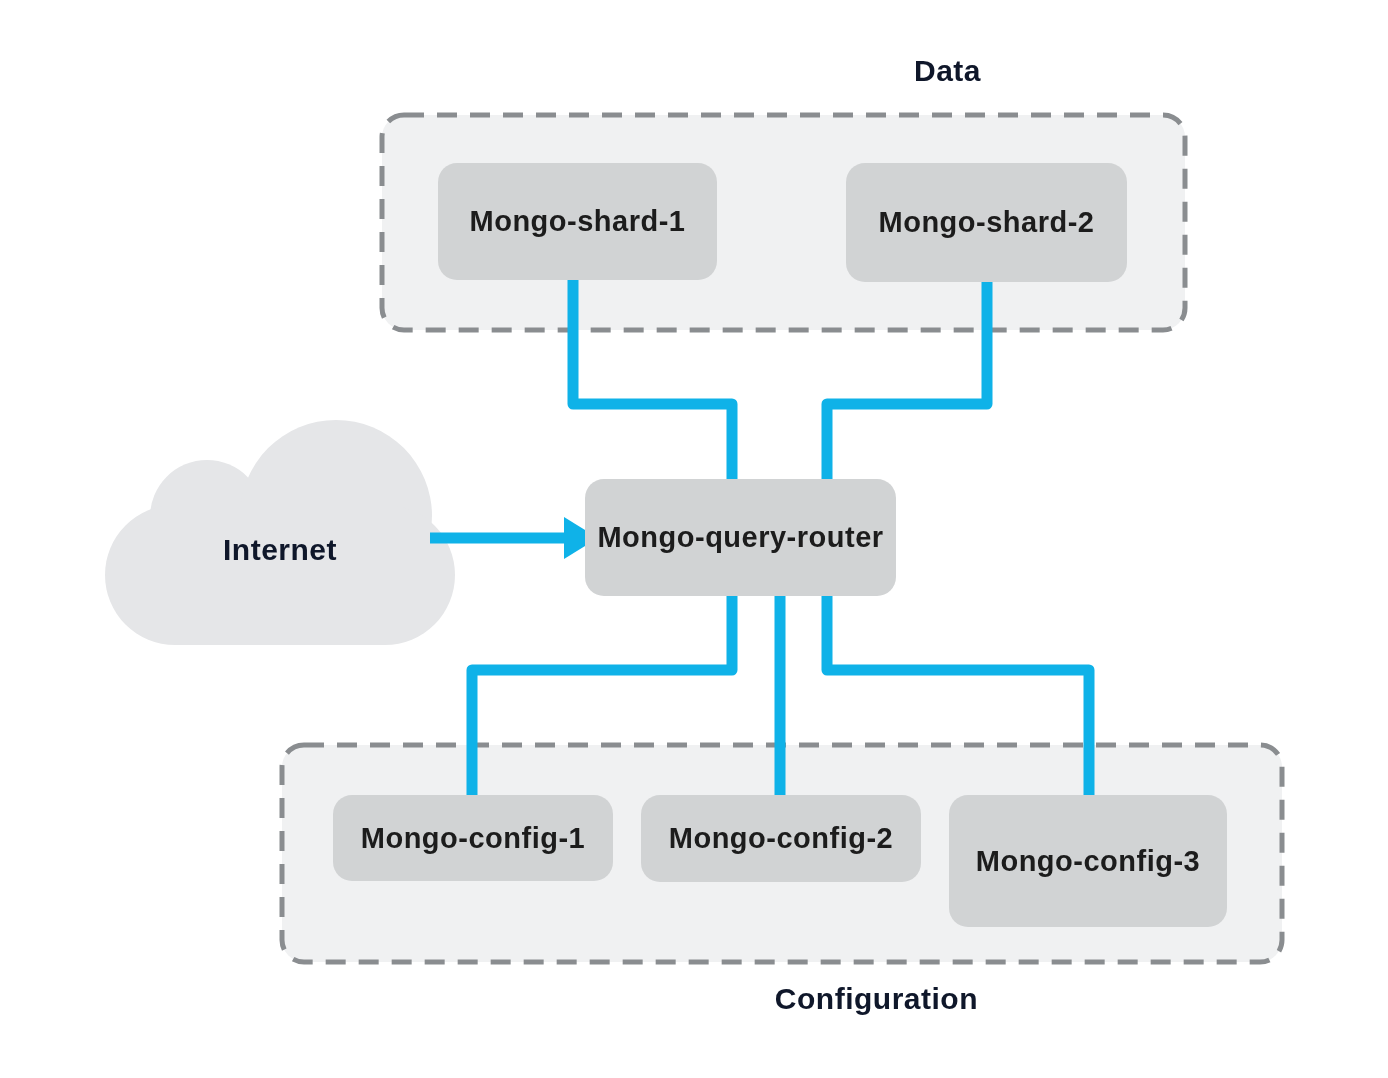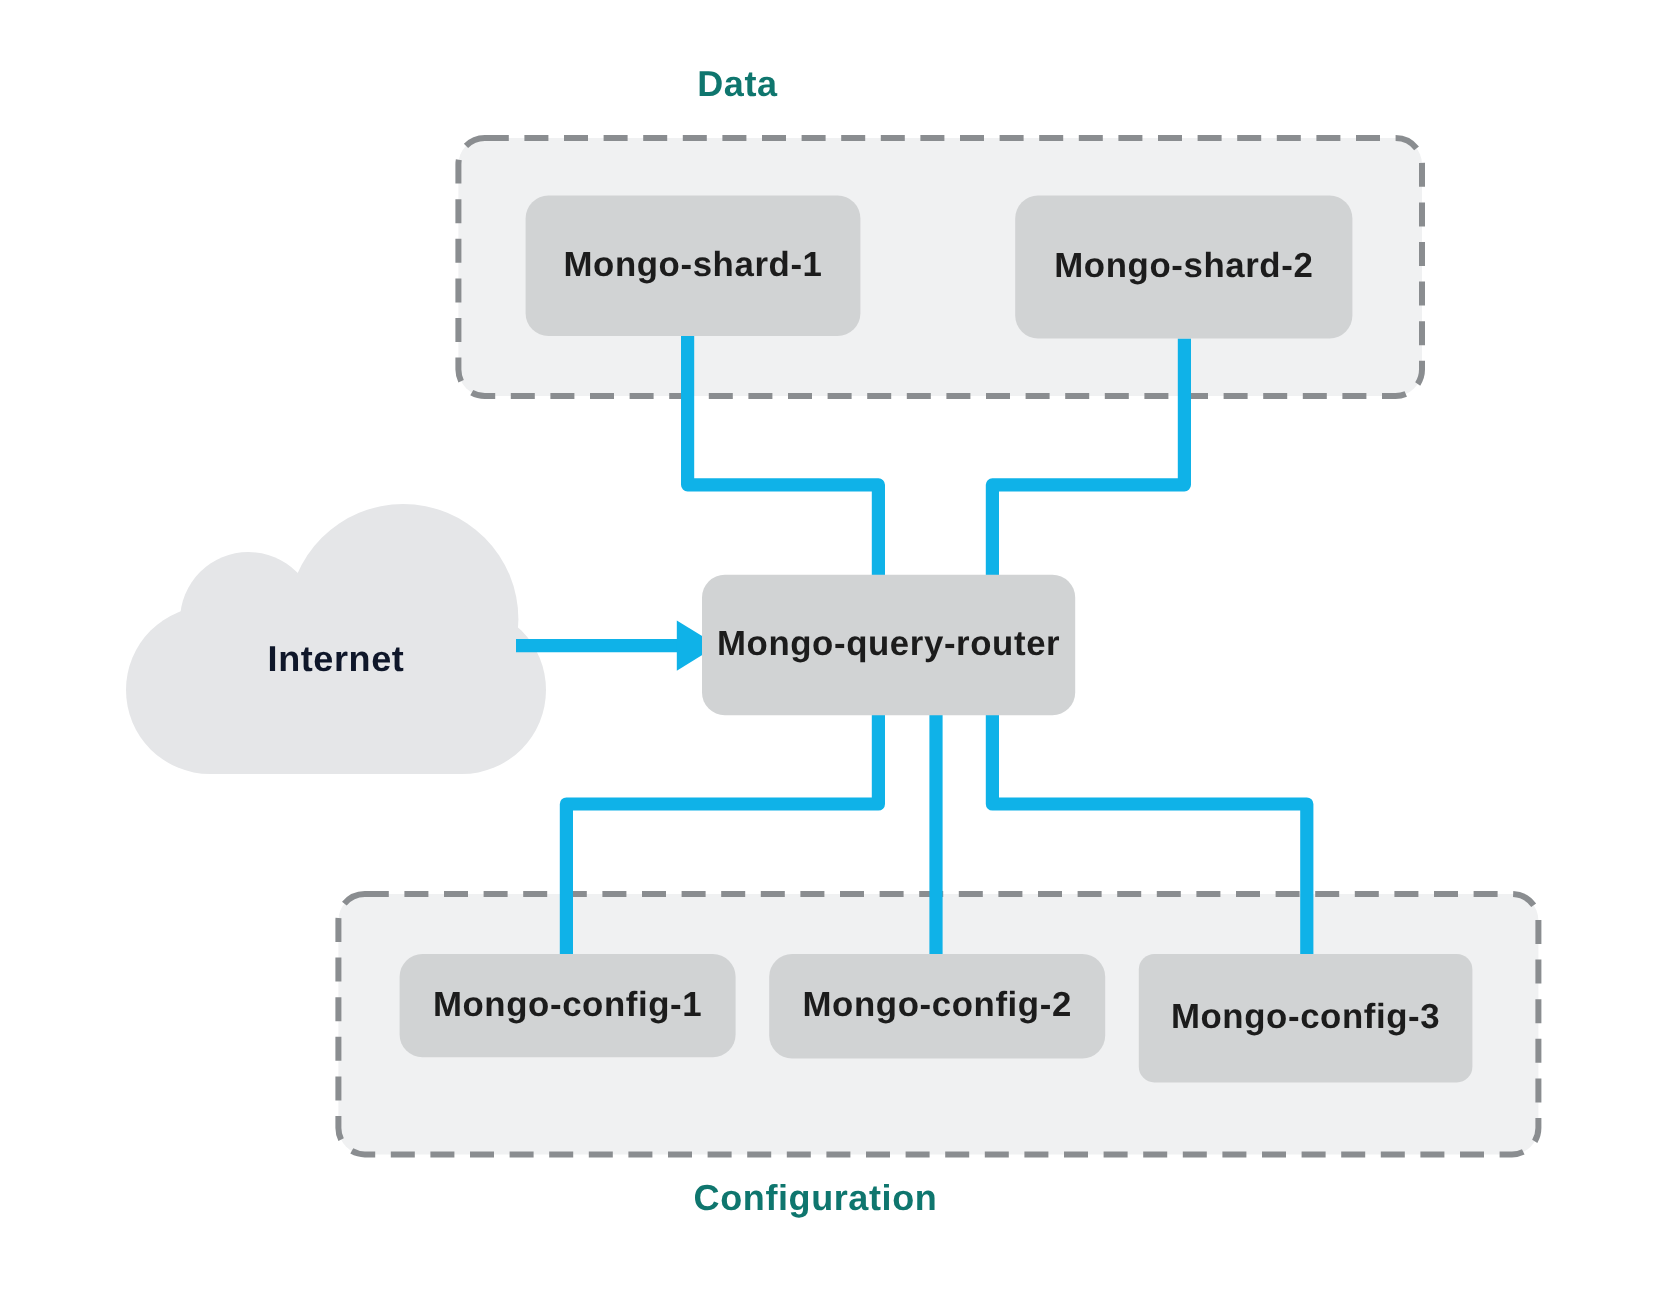--- a/index.html
+++ b/index.html
@@ -29,24 +29,24 @@
     justify-content: center;
     font-size: 29px;
     font-weight: 700;
     color: #1c1c1c;
     letter-spacing: 0.5px;
     white-space: nowrap;
   }
   .group-label {
     position: absolute;
     width: 400px;
-    text-align: left;
+    text-align: right;
     font-size: 30px;
     font-weight: 700;
-    color: #0f766e;
+    color: #0f172a;
     letter-spacing: 0.5px;
   }
   .cloud-label {
     position: absolute;
     left: 155px;
     top: 524px;
     width: 250px;
     height: 52px;
     display: flex;
     align-items: center;
@@ -55,21 +55,21 @@
     font-weight: 700;
     color: #0f172a;
     letter-spacing: 0.5px;
   }
   
   .node-shard1  { left: 438px; top: 163px; width: 279px; height: 117px; }
   .node-shard2  { left: 846px; top: 163px; width: 281px; height: 119px; }
   .node-router  { left: 585px; top: 479px; width: 311px; height: 117px; }
   .node-config1 { left: 333px; top: 795px; width: 280px; height: 86px; }
   .node-config2 { left: 641px; top: 795px; width: 280px; height: 87px; }
-  .node-config3 { left: 949px; top: 795px; width: 278px; height: 107px; border-radius: 13px; }
+  .node-config3 { left: 949px; top: 795px; width: 278px; height: 132px; }
   .label-data          { left: 581px; top: 54px;  }
   .label-configuration { left: 578px; top: 982px; }
 </style>
 </head>
 <body>
 
 <div class="canvas">
 
   <svg class="layer" width="1388" height="1078" viewBox="0 0 1388 1078">
 

